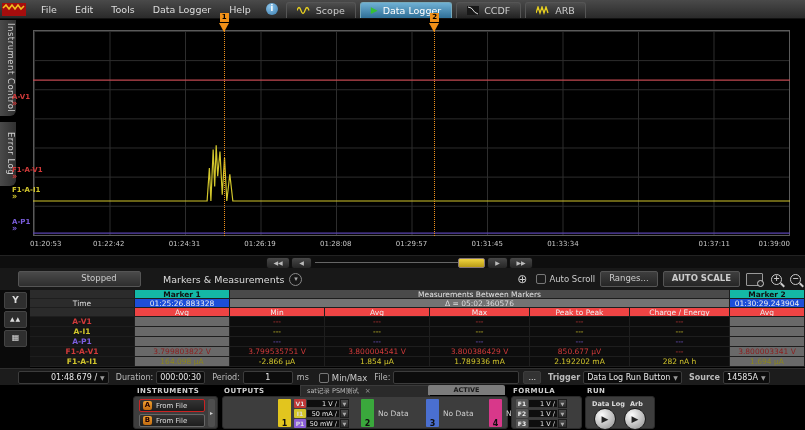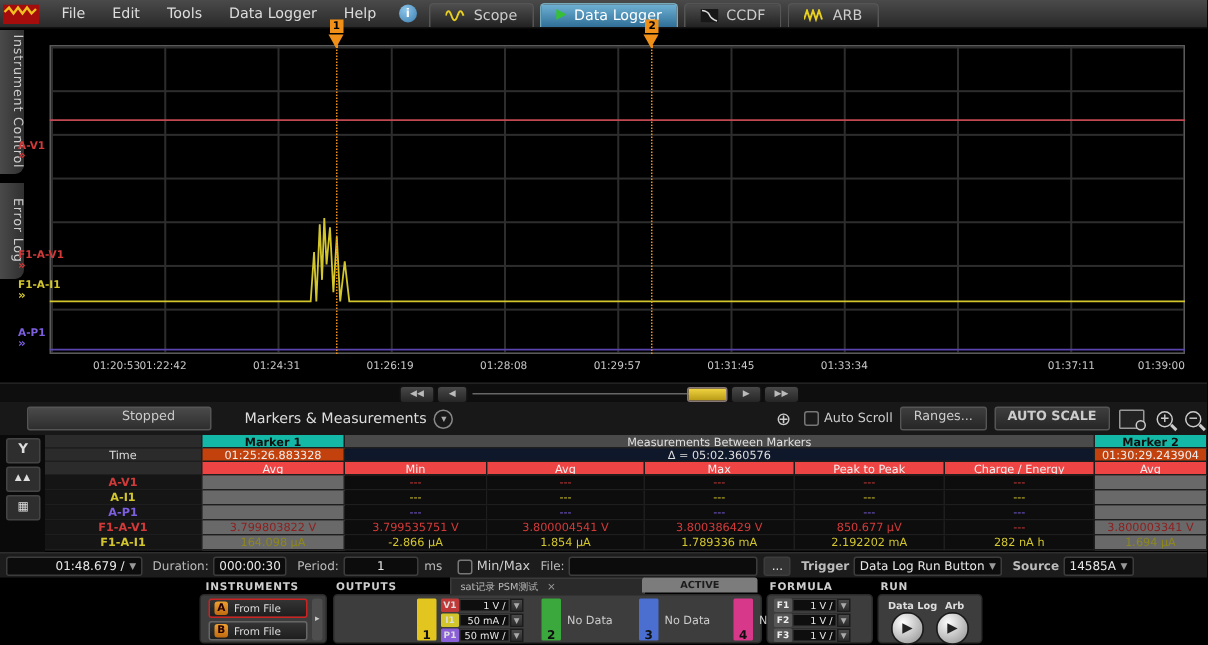--- a/index.html
+++ b/index.html
@@ -70,22 +70,22 @@
   .tbl-icn{position:absolute;left:4px;width:21px;height:15px;border:1px solid #444;border-radius:2px;
     background:#2e2e2e;color:#ddd;text-align:center;}
   #meas-table{position:absolute;left:30px;top:290px;width:775px;height:78px;display:grid;
     grid-template-columns:105px 95px 95px 105px 100px 100px 100px 75px;
     grid-template-rows:9px 9px 9px 10px 10px 10px 10px 10px;
     font-size:7.5px;text-align:center;}
   #meas-table > div{overflow:hidden;white-space:nowrap;line-height:9px;border-right:1px solid #1e1e1e;border-bottom:1px solid #1e1e1e;}
   .h-blank{background:#2b2b2b;}
   .h-marker{background:#14b8a6;color:#101010;font-weight:bold;}
   .h-between{background:#4a4a4a;color:#e0e0e0;grid-column:3/8;}
-  .h-mtime{background:#c2410c;color:#eee;}
-  .h-delta{background:#0f172a;color:#ddd;grid-column:3/8;}
+  .h-mtime{background:#1d4ed8;color:#eee;}
+  .h-delta{background:#737373;color:#ddd;grid-column:3/8;}
   .h-col{background:#ef4444;color:#eee;font-weight:normal;line-height:9px;}
   .h-time{background:#2b2b2b;color:#ddd;}
   .c-label{background:#151515;font-weight:bold;line-height:10px;}
   .c-val{background:#0d0d0d;line-height:10px;}
   .c-mk{background:#696969;line-height:10px;}
   .red{color:#d23a3a;} .yellow{color:#d2c62c;} .purple{color:#7d5fe0;}
   .mval.red{color:#8d2020;} .mval.yellow{color:#8d871c;} .mval.purple{color:#584697;}
   
   #settings{position:absolute;left:0;top:368px;width:805px;height:17px;background:#1c1c1c;
     border-top:1px solid #2e2e2e;display:flex;align-items:center;font-size:8px;color:#bbb;}
@@ -172,21 +172,21 @@
       </span>
       <span>ARB</span>
     </div>
   </div>
 
   <div id="workspace">
     <div class="side-tab" style="top:2px;height:96px;">Instrument Control</div>
     <div class="side-tab" style="top:104px;height:64px;">Error Log</div>
     <div id="plot"></div>
 
-  <div class="xtick" style="left: 33px; top: 222px; transform: translateX(-3px); margin-left: 32px;">01:20:53</div>
+  <div class="xtick" style="left: 33px; top: 222px; transform: translateX(-3px);">01:20:53</div>
       <div class="xtick" style="left: 108.7px; top: 222px; transform: translateX(-50%);">01:22:42</div>
       <div class="xtick" style="left: 184.4px; top: 222px; transform: translateX(-50%);">01:24:31</div>
       <div class="xtick" style="left: 260.1px; top: 222px; transform: translateX(-50%);">01:26:19</div>
       <div class="xtick" style="left: 335.8px; top: 222px; transform: translateX(-50%);">01:28:08</div>
       <div class="xtick" style="left: 411.5px; top: 222px; transform: translateX(-50%);">01:29:57</div>
       <div class="xtick" style="left: 487.2px; top: 222px; transform: translateX(-50%);">01:31:45</div>
       <div class="xtick" style="left: 562.9px; top: 222px; transform: translateX(-50%);">01:33:34</div>
       <div class="xtick" style="left: 638.6px; top: 222px; transform: translateX(-50%); margin-top: 17px;">01:35:23</div>
       <div class="xtick" style="left: 714.3px; top: 222px; transform: translateX(-50%);">01:37:11</div>
       <div class="xtick" style="left: 790px; top: 222px; transform: translateX(-100%);">01:39:00</div>
@@ -313,21 +313,21 @@
     <div class="c-mk mval yellow">164.098 µA</div>
     <div class="c-val yellow">-2.866 µA</div>
     <div class="c-val yellow">1.854 µA</div>
     <div class="c-val yellow">1.789336 mA</div>
     <div class="c-val yellow">2.192202 mA</div>
     <div class="c-val yellow">282 nA h</div>
     <div class="c-mk mval yellow">1.694 µA</div>
   </div>
 
   <div id="settings">
-    <div class="s-box s-dd" style="margin-left:4px;padding-left:32px;">
+    <div class="s-box s-dd" style="margin-left:18px;padding-left:32px;">
       <span>01:48.679 /</span>
       <span class="s-caret">▼</span>
     </div>
     <span class="s-label">Duration:</span>
     <div class="s-box" style="margin-left:3px;">000:00:30</div>
     <span class="s-label">Period:</span>
     <input class="s-input" style="width: 44px; margin-left: 3px;" value="1">
     <span class="s-label" style="margin-left:4px;">ms</span>
     <span class="chk" style="margin-left:10px;"></span>
     <span class="chk-label">Min/Max</span>

